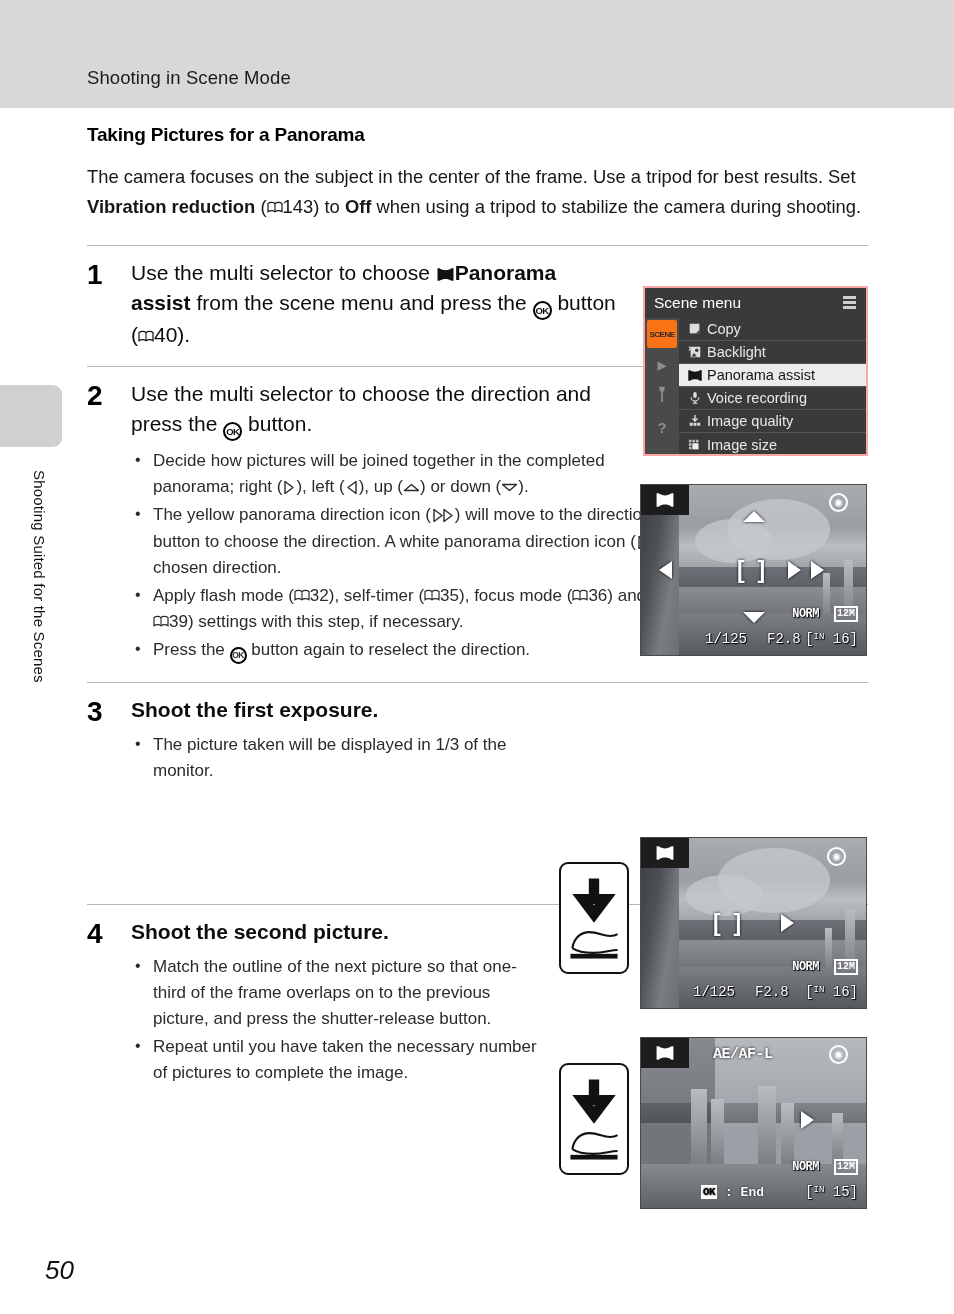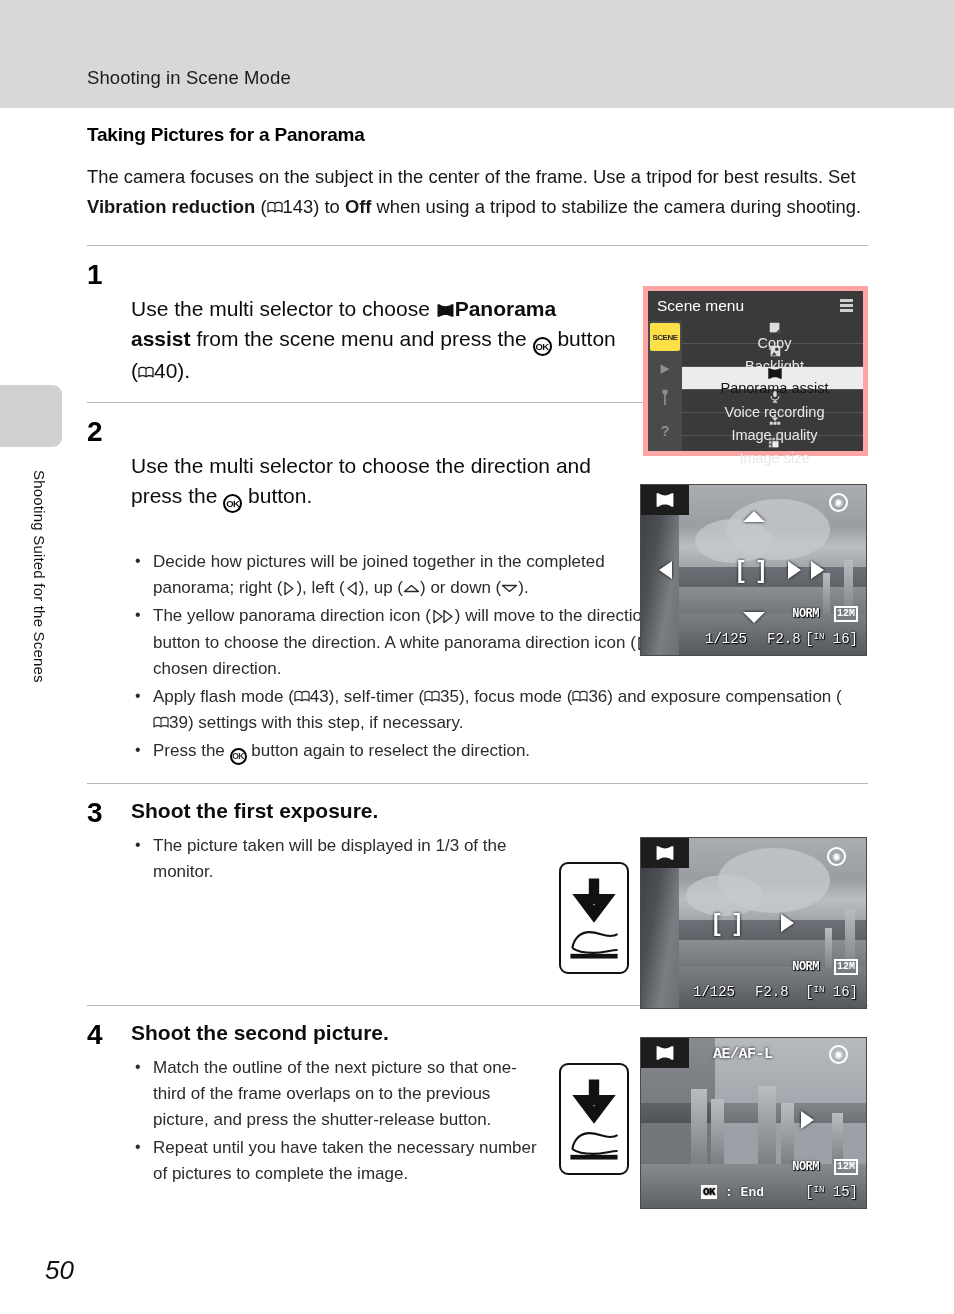--- a/index.html
+++ b/index.html
@@ -67,21 +67,21 @@
     position: relative; padding-left: 22px;
     font-size: 17px; line-height: 26px; color: #2b2b2b;
     margin-bottom: 2px;
   }
   ul.bullets li:before {
     content: "\2022"; position: absolute; left: 4px; top: -1px;
     font-size: 16px; color: #2b2b2b;
   }
 
   
-  .w-narrow { width: 490px; margin-top: 36px; }
+  .w-narrow { width: 490px; }
   .w-wide   { width: 720px; }
 
   
   .bookicon {
     display: inline-block; width: 16px; height: 13px;
     position: relative; vertical-align: -1px; margin-right: 0px;
   }
   .bookicon svg { display: block; }
 
   
@@ -161,43 +161,42 @@
     font-size:11px; line-height:14px; vertical-align:1px; letter-spacing:-.5px;
   }
   .aeafl {
     position:absolute; color:#fff; font-family:"Liberation Mono", monospace;
     font-size:15px; font-weight:bold; letter-spacing:-.5px; text-shadow:0 0 3px #000;
   }
 
   
   .menu {
     position:absolute; left:643px; top:286px; width:225px; height:170px;
-    background:#3a3a3a; border:5px solid #fca5a5;
+    background:#3a3a3a; border:2px solid #fca5a5;
     font-family:"Liberation Sans", sans-serif;
   }
   .menu-title {
     position:absolute; left:9px; top:6px; color:#fff; font-size:15.5px;
   }
   .menu-marks { position:absolute; right:10px; top:8px; width:13px; }
   .menu-marks i { display:block; height:3px; background:#cfcfcf; margin-bottom:2px; }
   .menu-col {
     position:absolute; left:0; top:30px; width:34px; bottom:0; background:#4a4a4a;
   }
   .mcol-btn {
     position:relative; width:30px; height:28px; margin:2px auto 3px;
     border-radius:2px; display:flex; align-items:center; justify-content:center;
     color:#8e8e8e; font-size:12px; font-weight:bold;
   }
-  .mcol-btn.sel { background:#fde047; color:#2b2b2b; }
+  .mcol-btn.sel { background:#f97316; color:#2b2b2b; }
   .menu-items { position:absolute; left:34px; top:30px; right:0; bottom:0; }
   .mrow {
     display:flex; align-items:center; height:23px; color:#e9e9e9;
     font-size:14.5px; border-bottom:1px solid #555;
     padding-left:4px;
-    flex-direction:column;
   }
   .mrow.sel { background:#ececec; color:#161616; }
   .mrow .mi { width:24px; display:flex; align-items:center; justify-content:center; }
 
   
   .press {
     position:absolute; border:2.5px solid #111; border-radius:9px;
     background:#fff;
   }
 </style>
@@ -260,21 +259,21 @@
                       <path d="M3 1.5v12l8-6z" fill="none" stroke="#2b2b2b" stroke-width="1.4" stroke-linejoin="round"></path>
                     </svg></span><span class="dirg" style="margin-left:-4px"><svg viewBox="0 0 14 15" width="14" height="15">
                       <path d="M3 1.5v12l8-6z" fill="none" stroke="#2b2b2b" stroke-width="1.4" stroke-linejoin="round"></path>
                     </svg></span><span>) will move to the direction pressed, so press the </span><span class="okbtn" style="width:17px;height:17px;line-height:13px;font-size:8.5px;vertical-align:-3px">OK</span><span> button to choose the direction. A white panorama direction icon (</span><span class="dirg"><svg viewBox="0 0 14 15" width="14" height="15">
                       <path d="M3 1.5v12l8-6z" fill="none" stroke="#2b2b2b" stroke-width="1.4" stroke-linejoin="round"></path>
                     </svg></span><span>) will be displayed in the chosen direction.</span></span></li>
 
             <li class="w-wide"><span>Apply flash mode (</span><span class="bookicon"><svg viewBox="0 0 16 13" width="16" height="13">
                     <path d="M1 2.4C3 1 6.4 1 8 2.6 9.6 1 13 1 15 2.4v8.3c-2-1.4-5.4-1.4-7 .2-1.6-1.6-5-1.6-7-.2z" fill="none" stroke="#2b2b2b" stroke-width="1.2"></path>
                     <path d="M8 2.6v8.3" stroke="#2b2b2b" stroke-width="1.1"></path>
-                  </svg></span><span>43</span><span>), self-timer (</span><span class="bookicon"><svg viewBox="0 0 16 13" width="16" height="13">
+                  </svg></span><span>32</span><span>), self-timer (</span><span class="bookicon"><svg viewBox="0 0 16 13" width="16" height="13">
                     <path d="M1 2.4C3 1 6.4 1 8 2.6 9.6 1 13 1 15 2.4v8.3c-2-1.4-5.4-1.4-7 .2-1.6-1.6-5-1.6-7-.2z" fill="none" stroke="#2b2b2b" stroke-width="1.2"></path>
                     <path d="M8 2.6v8.3" stroke="#2b2b2b" stroke-width="1.1"></path>
                   </svg></span><span>35</span><span>), focus mode (</span><span class="bookicon"><svg viewBox="0 0 16 13" width="16" height="13">
                     <path d="M1 2.4C3 1 6.4 1 8 2.6 9.6 1 13 1 15 2.4v8.3c-2-1.4-5.4-1.4-7 .2-1.6-1.6-5-1.6-7-.2z" fill="none" stroke="#2b2b2b" stroke-width="1.2"></path>
                     <path d="M8 2.6v8.3" stroke="#2b2b2b" stroke-width="1.1"></path>
                   </svg></span><span>36</span><span>) and exposure compensation (</span><span class="bookicon"><svg viewBox="0 0 16 13" width="16" height="13">
                     <path d="M1 2.4C3 1 6.4 1 8 2.6 9.6 1 13 1 15 2.4v8.3c-2-1.4-5.4-1.4-7 .2-1.6-1.6-5-1.6-7-.2z" fill="none" stroke="#2b2b2b" stroke-width="1.2"></path>
                     <path d="M8 2.6v8.3" stroke="#2b2b2b" stroke-width="1.1"></path>
                   </svg></span><span>39</span><span>) settings with this step, if necessary.</span></li>
 

